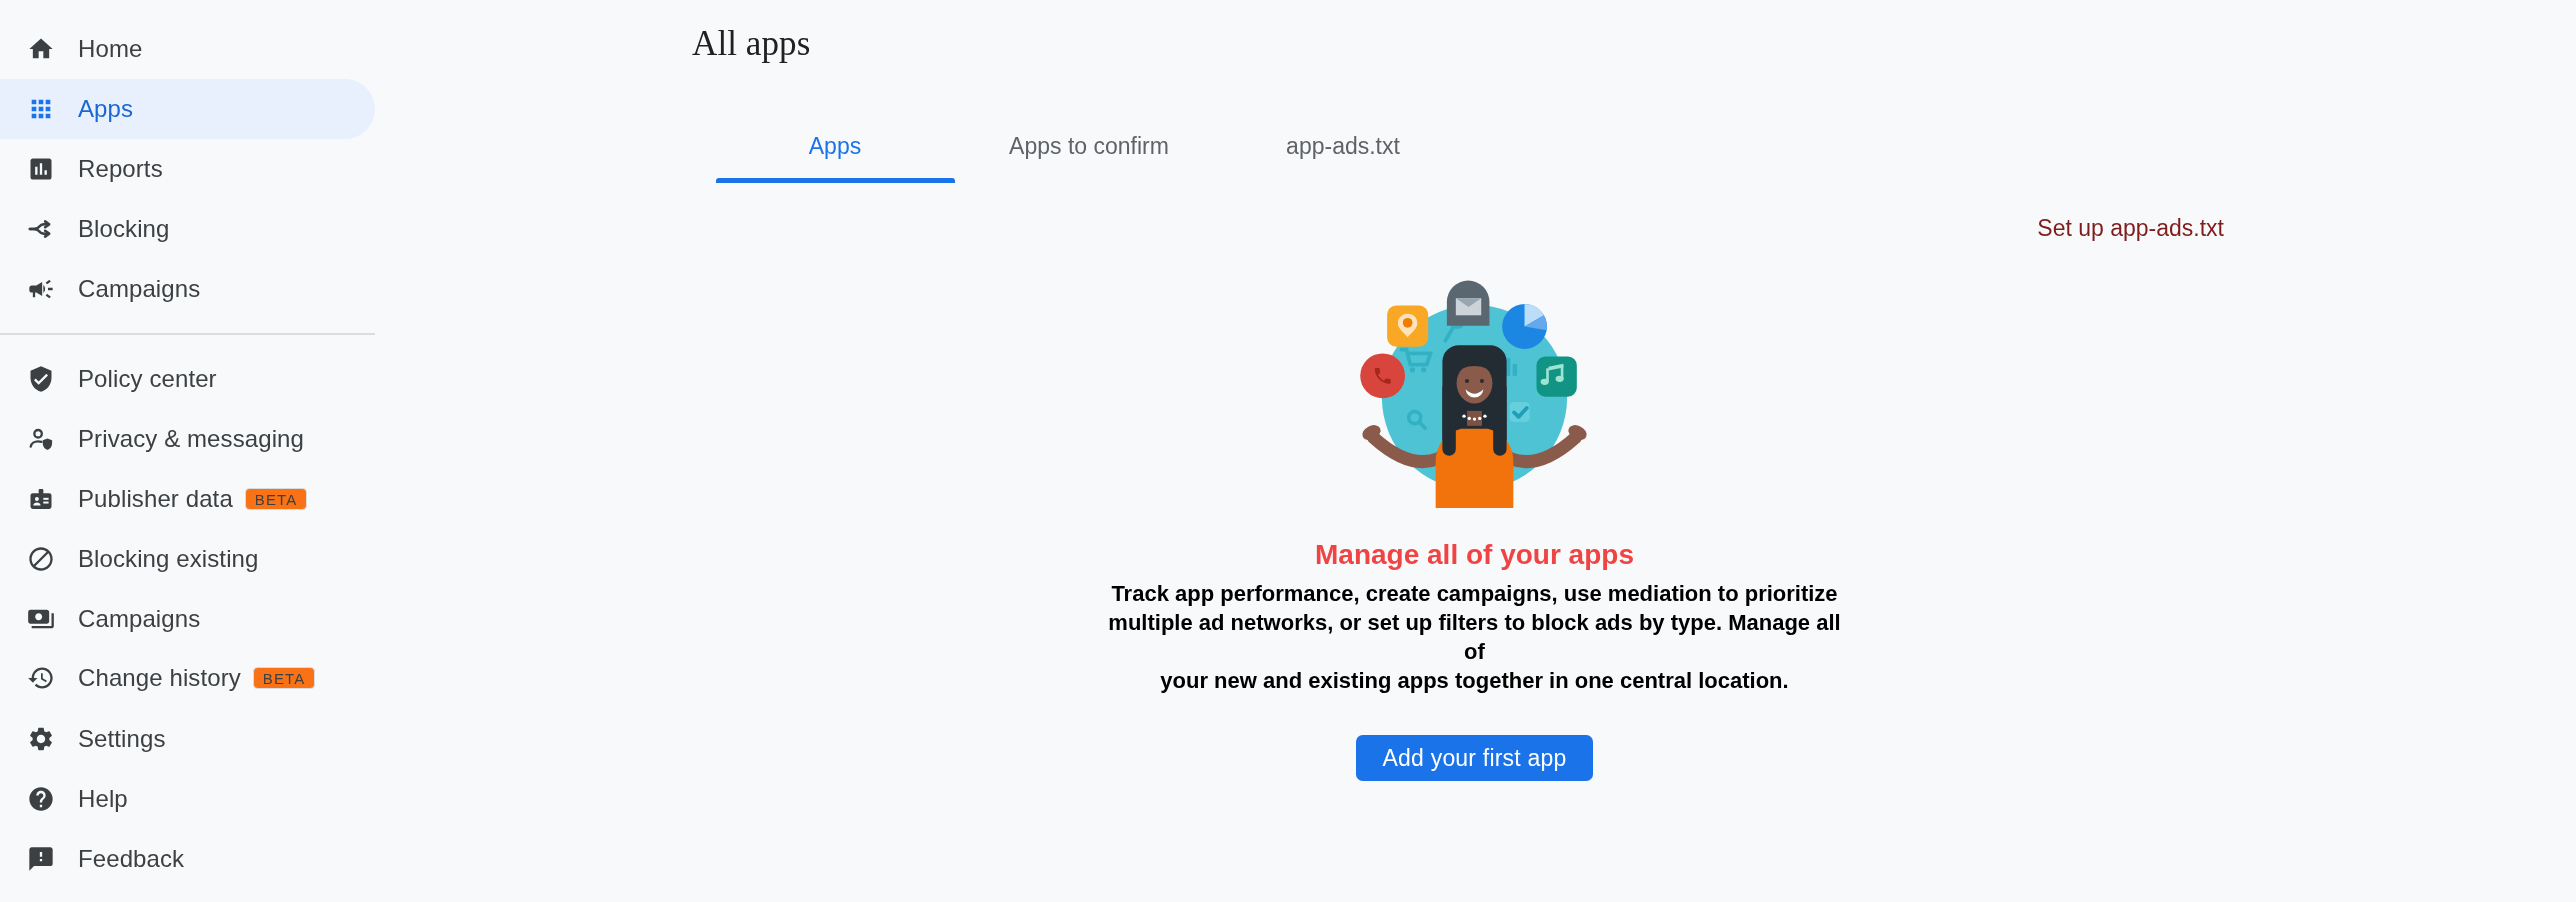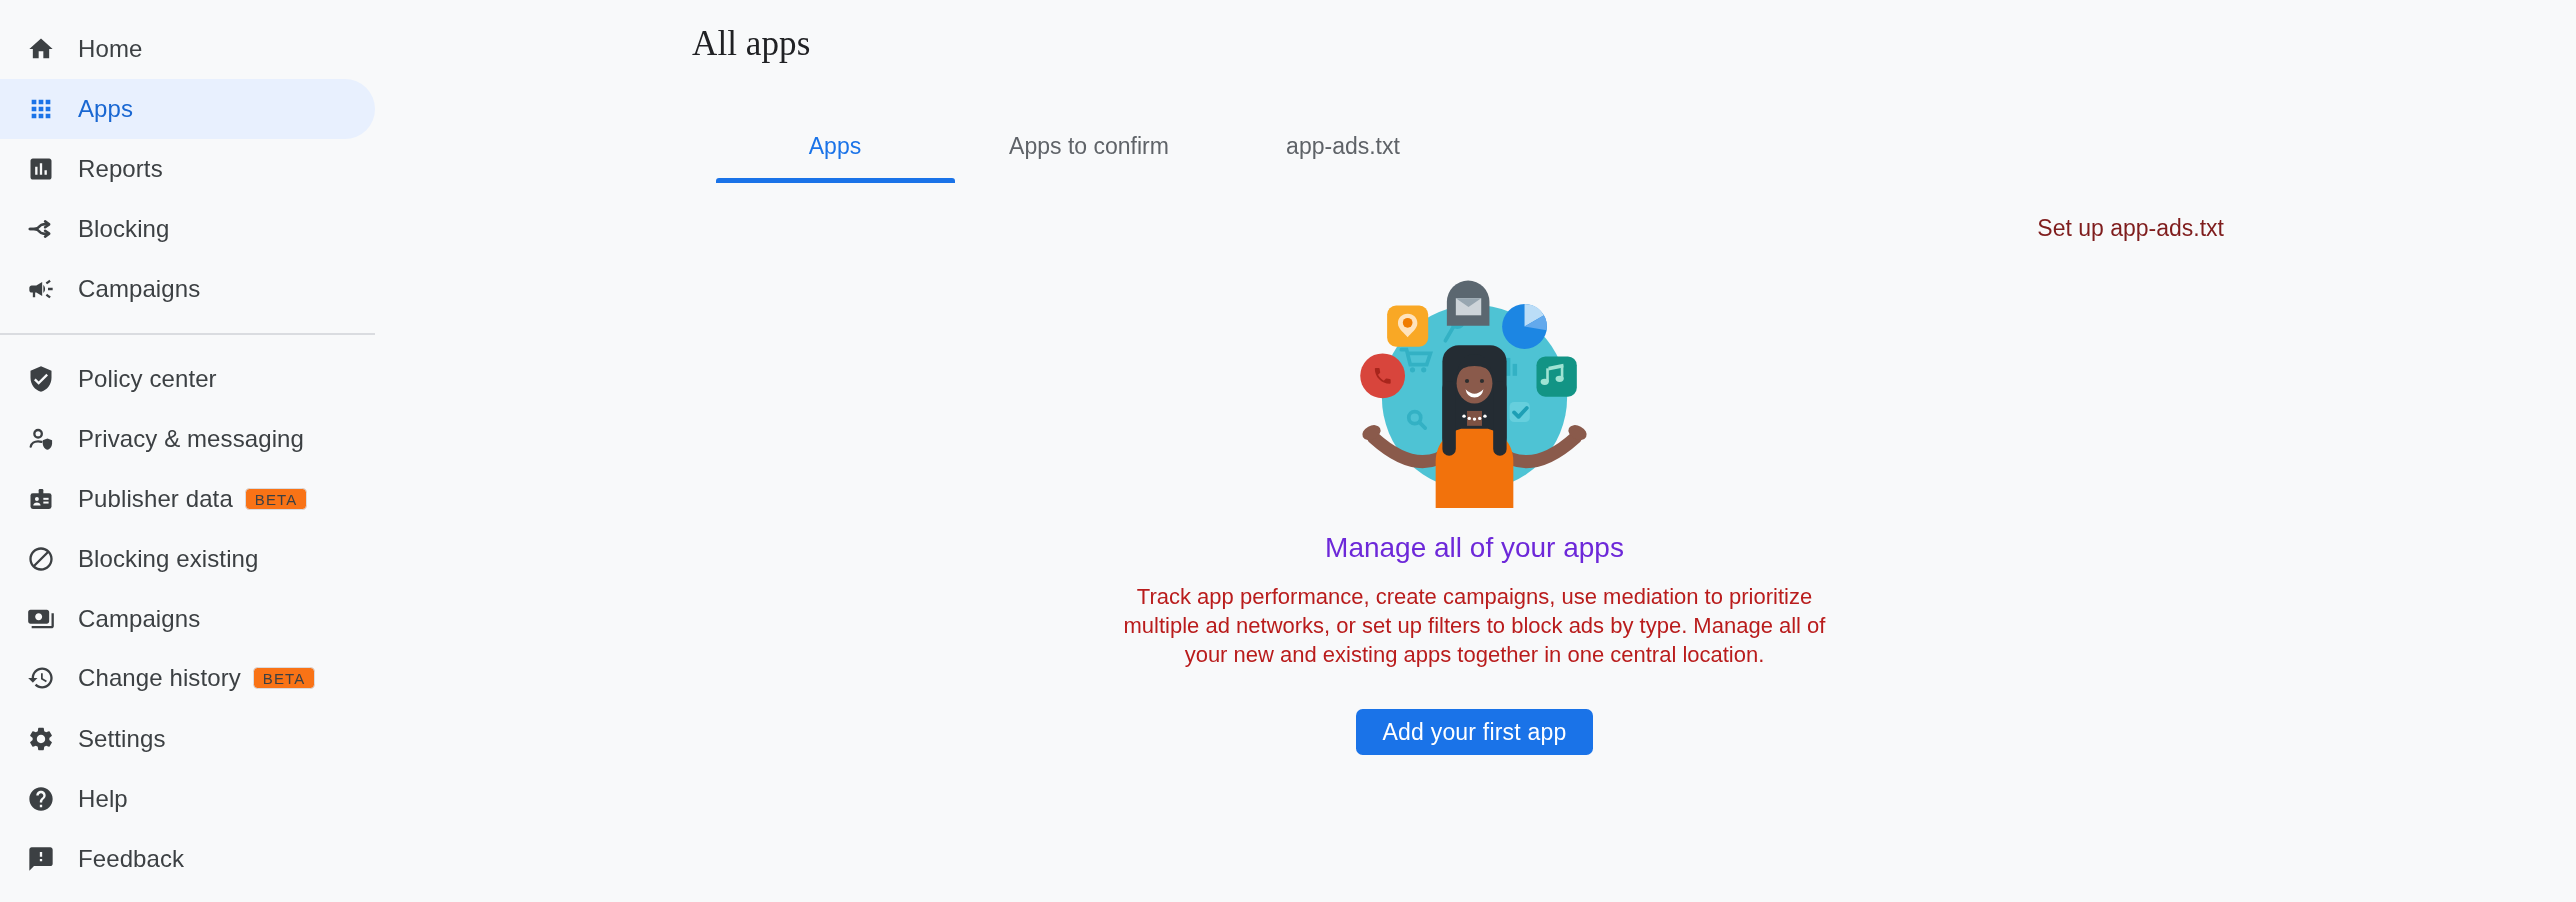--- a/index.html
+++ b/index.html
@@ -57,25 +57,26 @@
   .setup-link {
     position:absolute; right:352px; top:215px;
     font-size:23px; color:#7f1d1d; cursor:pointer; white-space:nowrap;
   }
   
   .empty-state {
     position:absolute; left:1097px; top:269px; width:755px; text-align:center;
   }
   .illustration { display:block; margin:0 auto; width:269px; height:239px; }
   .empty-heading {
-    margin-top:24px; font-size:28px; font-weight:400; color:#6d28d9;
+    margin-top:31px; font-size:28px; font-weight:700; color:#ef4444;
   }
   .empty-desc {
-    margin-top:18px; font-size:22px; line-height:29px; color:#b91c1c;
+    margin-top:8px; font-size:22px; line-height:29px; color:#000000;
     white-space:pre-line;
+    font-weight:bold;
   }
   .primary-btn {
     margin-top:40px; display:inline-block; border:none; cursor:pointer;
     background:#1a73e8; color:#fff; font-family:"Liberation Sans", sans-serif;
     font-size:23px; font-weight:500; letter-spacing:0.2px;
     height:46px; line-height:46px; padding:0 27px; border-radius:6.7px;
   }
 </style>
 </head>
 <body>

